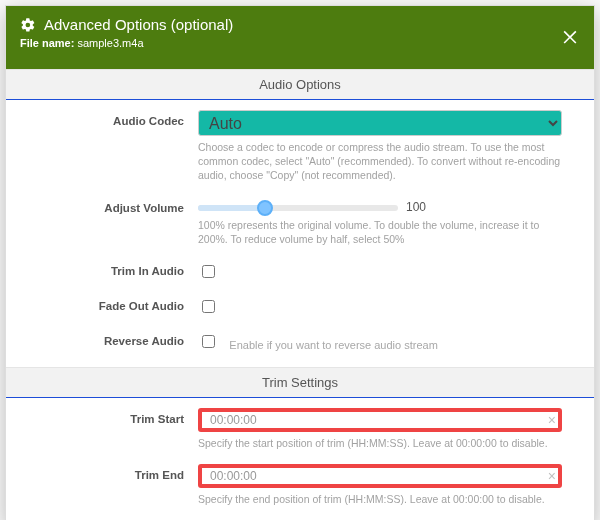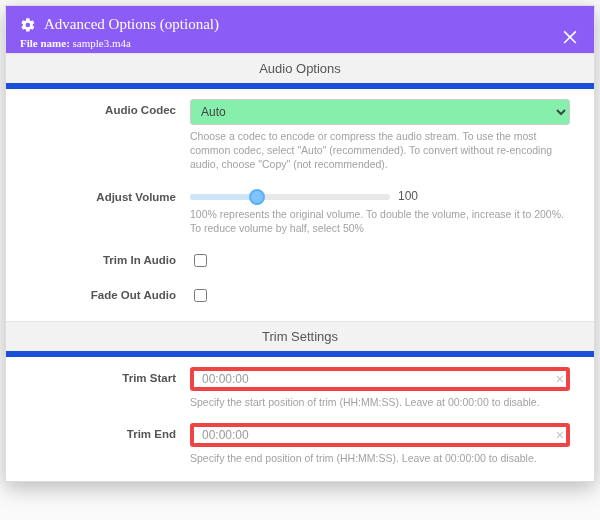--- a/index.html
+++ b/index.html
@@ -14,25 +14,24 @@
     overflow: hidden;
   }
   .dialog {
     width: 590px;
     margin: 5px;
     background: #fff;
     border: 1px solid #ddd;
     box-shadow: 0 6px 20px rgba(0,0,0,0.25);
   }
   .header {
-    background: #8b5cf6;
+    background: #4d7c0f;
     color: #fff;
-    padding: 10px 14px 4px 14px;
+    padding: 10px 14px 20px 14px;
     position: relative;
-    font-family: Liberation Serif, serif;
   }
   .header .title-row { display:flex; align-items:center; gap:8px; }
   .gear { width:16px; height:16px; fill:#fff; }
   .header .title { font-size: 15px; font-weight: 500; }
   .header .filename-row { margin-top: 4px; font-size: 11px; }
   .header .filename-row .fn-label { font-weight: 600; }
   .close-x {
     position: absolute;
     right: 14px;
     top: 20px;
@@ -40,23 +39,23 @@
     cursor: pointer;
     fill: #fff;
   }
   .section-title {
     text-align: center;
     background: #f2f2f2;
     padding: 7px 0;
     font-size: 13px;
     color: #555;
     border-top: 1px solid #e5e5e5;
-    border-bottom: 6px solid #1d4ed8;
-  }
-  .section-body { padding: 10px 24px; }
+    border-bottom: 1px solid #1d4ed8;
+  }
+  .section-body { padding: 10px 32px; }
   .form-row { display:flex; margin-bottom: 14px; }
   .form-row:last-child { margin-bottom: 6px; }
   .label-col {
     width: 160px;
     text-align: right;
     font-weight: 600;
     font-size: 11.5px;
     color: #555;
     padding-right: 14px;
     padding-top: 5px;
@@ -67,22 +66,22 @@
     color: #a2a2a2;
     margin-top: 4px;
     line-height: 1.35;
   }
   select.full {
     width: 100%;
     height: 26px;
     border: 1px solid #ccc;
     border-radius: 3px;
     padding: 0 6px;
-    background: #86efac;
-    font-size: 12px;
+    background: #14b8a6;
+    font-size: 16px;
     color: #444;
   }
   .slider-wrap { display:flex; align-items:center; gap:8px; }
   .slider-track {
     position: relative;
     flex: 0 0 200px;
     height: 6px;
     background: #e8e8e8;
     border-radius: 3px;
     margin-top: 5px;
@@ -181,20 +180,27 @@
       </div>
     </div>
 
     <div class="form-row">
       <div class="label-col">Fade Out Audio</div>
       <div class="ctrl-col">
         <input type="checkbox" class="cb" style="">
       </div>
     </div>
 
+    <div class="form-row">
+      <div class="label-col">Reverse Audio</div>
+      <div class="ctrl-col">
+        <input type="checkbox" class="cb" style="">
+        <span class="inline-help">Enable if you want to reverse audio stream</span>
+      </div>
+    </div>
 
   </div>
 
   <div class="section-title">Trim Settings</div>
   <div class="section-body">
 
     <div class="form-row">
       <div class="label-col">Trim Start</div>
       <div class="ctrl-col">
         <div class="input-clear">

